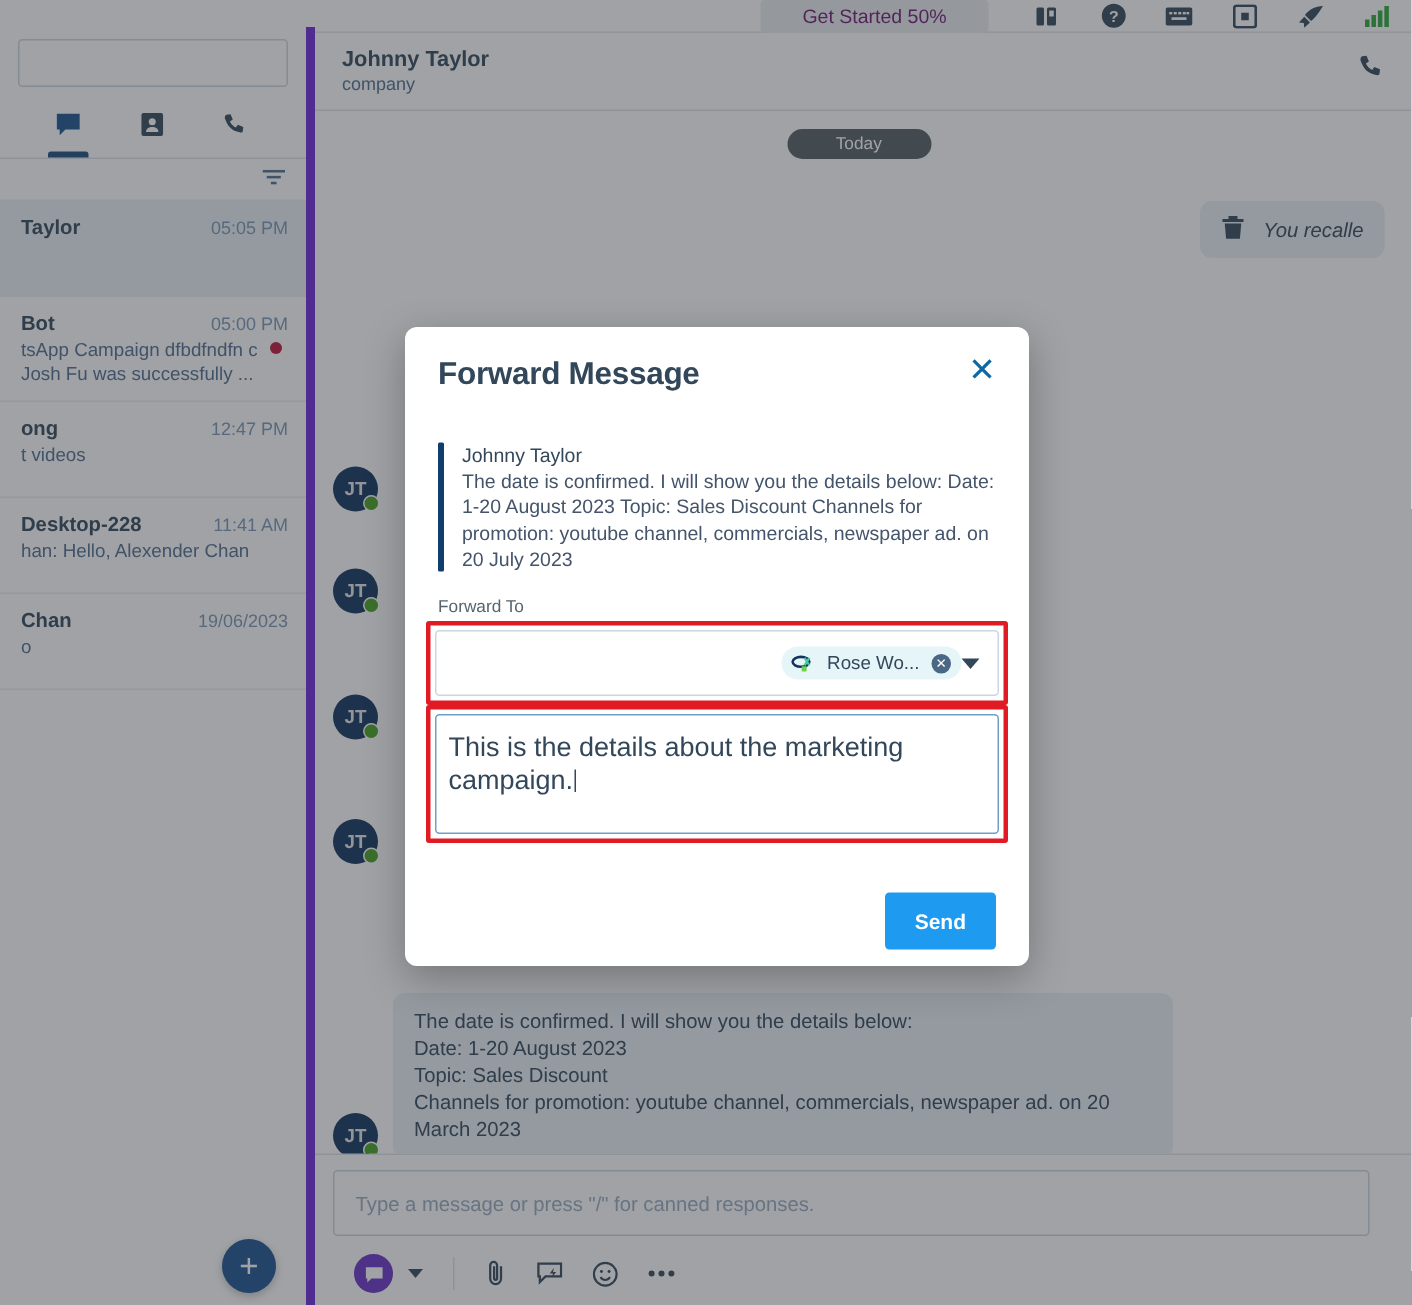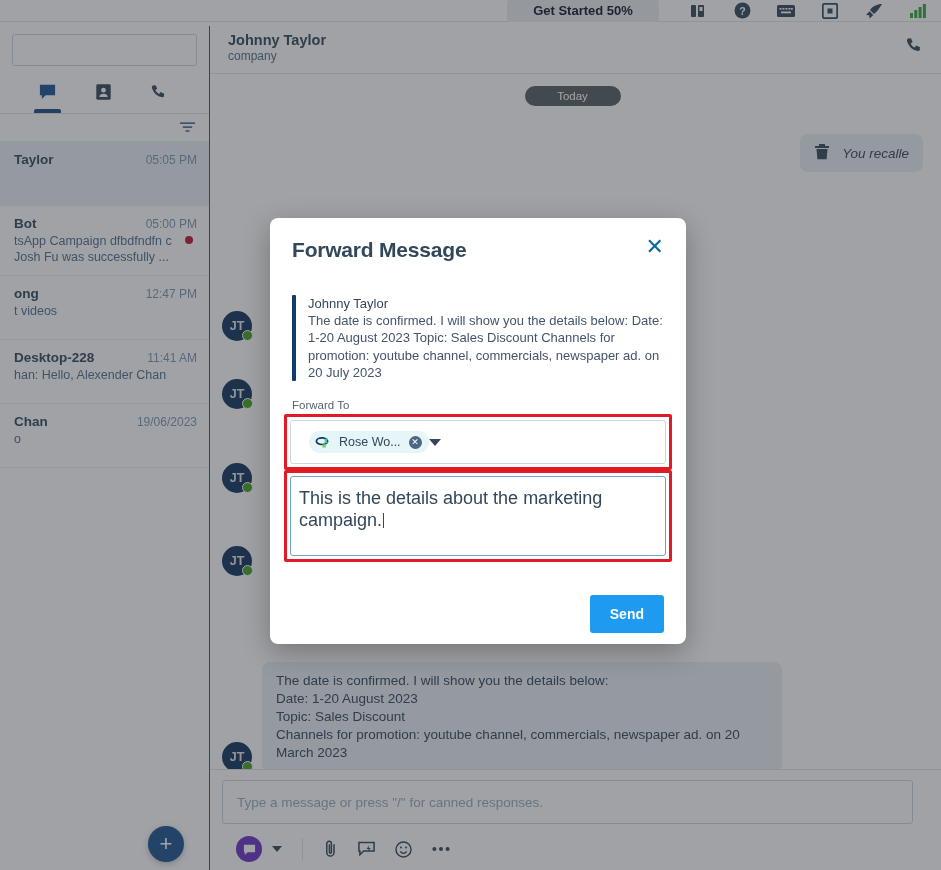--- a/index.html
+++ b/index.html
@@ -15,33 +15,33 @@
   .app-layer { position: absolute; inset: 0; }
 
   
   .topbar {
     position: absolute; top: 0; left: 0; right: 0; height: 22px;
     background: #ffffff; border-bottom: 1px solid #e3e5e8;
     display: flex; align-items: center; justify-content: flex-end;
   }
   .get-started {
     height: 22px; min-width: 152px; border-radius: 3px;
-    background: #eceef0; color: #0f172a;
-    font-size: 13px; font-weight: bold;
+    background: #eceef0; color: #701a75;
+    font-size: 13px; font-weight: normal;
     display: flex; align-items: center; justify-content: center;
     padding: 0 10px; margin-right: 30px;
   }
   .topicons { display: flex; align-items: center; gap: 26px; margin-right: 14px; }
   .topicon { width: 18px; height: 18px; color: #33475b; display: flex; align-items: center; justify-content: center; }
   .topicon svg { display: block; }
 
   
   .sidebar {
-    position: absolute; left: 0; top: 26px; width: 210px; bottom: 0;
-    background: #ffffff; border-right: 1px solid #6d28d9;
+    position: absolute; left: 0; top: 18px; width: 210px; bottom: 0;
+    background: #ffffff; border-right: 6px solid #6d28d9;
   }
   .sb-searchwrap { padding: 8px 12px 10px 12px; }
   .sb-search {
     height: 32px; border: 1px solid #cbd6e2; border-radius: 3px;
     background: #fff; width: 100%;
   }
   .sb-tabs {
     display: flex; justify-content: center; gap: 38px;
     border-bottom: 1px solid #dfe3eb; height: 38px; align-items: flex-end;
     padding-right: 4px;
@@ -154,21 +154,21 @@
   .quote-author { color: #33475b; }
 
   .field-label { font-size: 11.5px; color: #55646f; margin-top: 18px; margin-bottom: 3px; }
   .select-outer {
     border: 3px solid #e01b24; border-radius: 2px;
     margin: 0 -8px;
     padding: 3px;
   }
   .select-inner {
     border: 1px solid #cbd6e2; border-radius: 3px; background: #fff;
-    height: 44px; display: flex; align-items: center; justify-content: flex-start;
+    height: 44px; display: flex; align-items: center; justify-content: flex-end;
     padding: 0 12px 0 18px;
   }
   .chip {
     display: flex; align-items: center; gap: 8px;
     background: #e5f5f8; border-radius: 12px; height: 22px;
     padding: 0 7px 0 6px;
   }
   .chip-avatar { width: 16px; height: 16px; position: relative; flex: none; }
   .chip-name { font-size: 12.5px; color: #33475b; }
   .chip-x {

